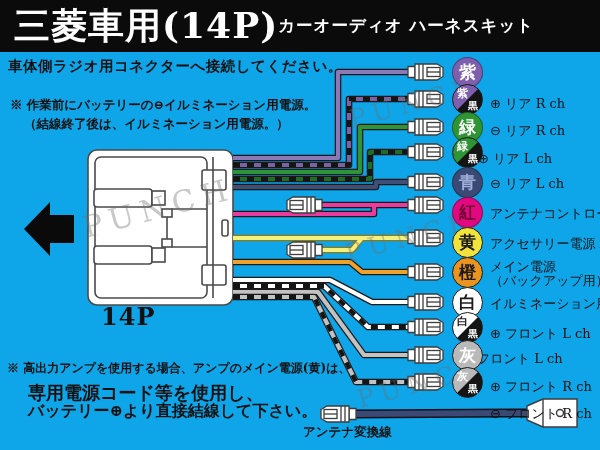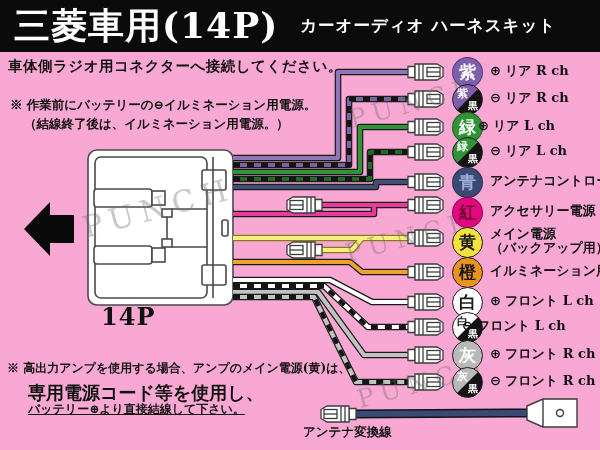--- a/index.html
+++ b/index.html
@@ -1,49 +1,49 @@
 <!DOCTYPE html>
 <html><head>
 <meta charset="utf-8">
 <style>
   html,body{margin:0;padding:0;background:#e8e8e8;}
   .stage{
-    position:relative;width:600px;height:450px;background:#f9a8d4;overflow:hidden;
+    position:relative;width:600px;height:450px;background:#0ea5e9;overflow:hidden;
     font-family:"DejaVu Serif","Liberation Serif",serif;
   }
   .header{
     position:absolute;left:0;top:0;width:600px;height:52px;background:#0b0b0b;
     color:#fff;display:flex;align-items:center;
   }
   .header .title{
     font-size:36px;font-weight:bold;letter-spacing:1px;margin-left:14px;white-space:nowrap;
   }
   .header .subtitle{
-    font-size:16.5px;font-weight:bold;letter-spacing:1px;margin-left:22px;white-space:nowrap;
+    font-size:16.5px;font-weight:bold;letter-spacing:1px;white-space:nowrap;
   }
   .txt{position:absolute;color:#111;white-space:nowrap;}
   .main-note{left:8px;top:57px;font-size:14.5px;font-weight:bold;letter-spacing:.5px;}
   .note1{left:10px;top:97px;font-size:12.5px;font-weight:bold;}
   .note2{left:24px;top:116px;font-size:12.5px;font-weight:bold;}
   .amp1{left:7px;top:360px;font-size:12px;font-weight:bold;}
   .amp2{left:28px;top:381px;font-size:18px;font-weight:bold;}
-  .amp3{left:28px;top:401px;font-size:12px;font-weight:bold;text-decoration:underline;}
+  .amp3{left:28px;top:401px;font-size:16px;font-weight:bold;}
   .conn-label{left:101px;top:302px;font-size:24px;font-weight:bold;letter-spacing:1px;}
   .ant-label{left:303px;top:424px;font-size:12.5px;font-weight:bold;}
   svg{position:absolute;left:0;top:0;}
   .badge{
     position:absolute;width:31px;height:31px;border-radius:50%;
     display:flex;align-items:center;justify-content:center;box-sizing:border-box;
     font-weight:bold;
   }
   .badge .k{font-size:17px;line-height:1;}
   .badge .k1{position:absolute;left:4px;top:3px;font-size:11px;line-height:1;}
   .badge .k2{position:absolute;right:4px;bottom:3px;font-size:10px;line-height:1;color:#fff;}
   .rowlabel{
-    position:absolute;font-size:13px;font-weight:bold;color:#111;white-space:nowrap;line-height:1.1;
+    position:absolute;font-size:13px;font-weight:normal;color:#111;white-space:nowrap;line-height:1.1;margin-top:33px;
   }
   .rowlabel .pol{font-family:"DejaVu Sans","Liberation Sans",sans-serif;font-size:13px;margin-right:4px;}
 </style>
 </head>
 <body>
 
 <div class="stage">
 
   <div class="header">
     <div class="title">三菱車用(14P)</div>

